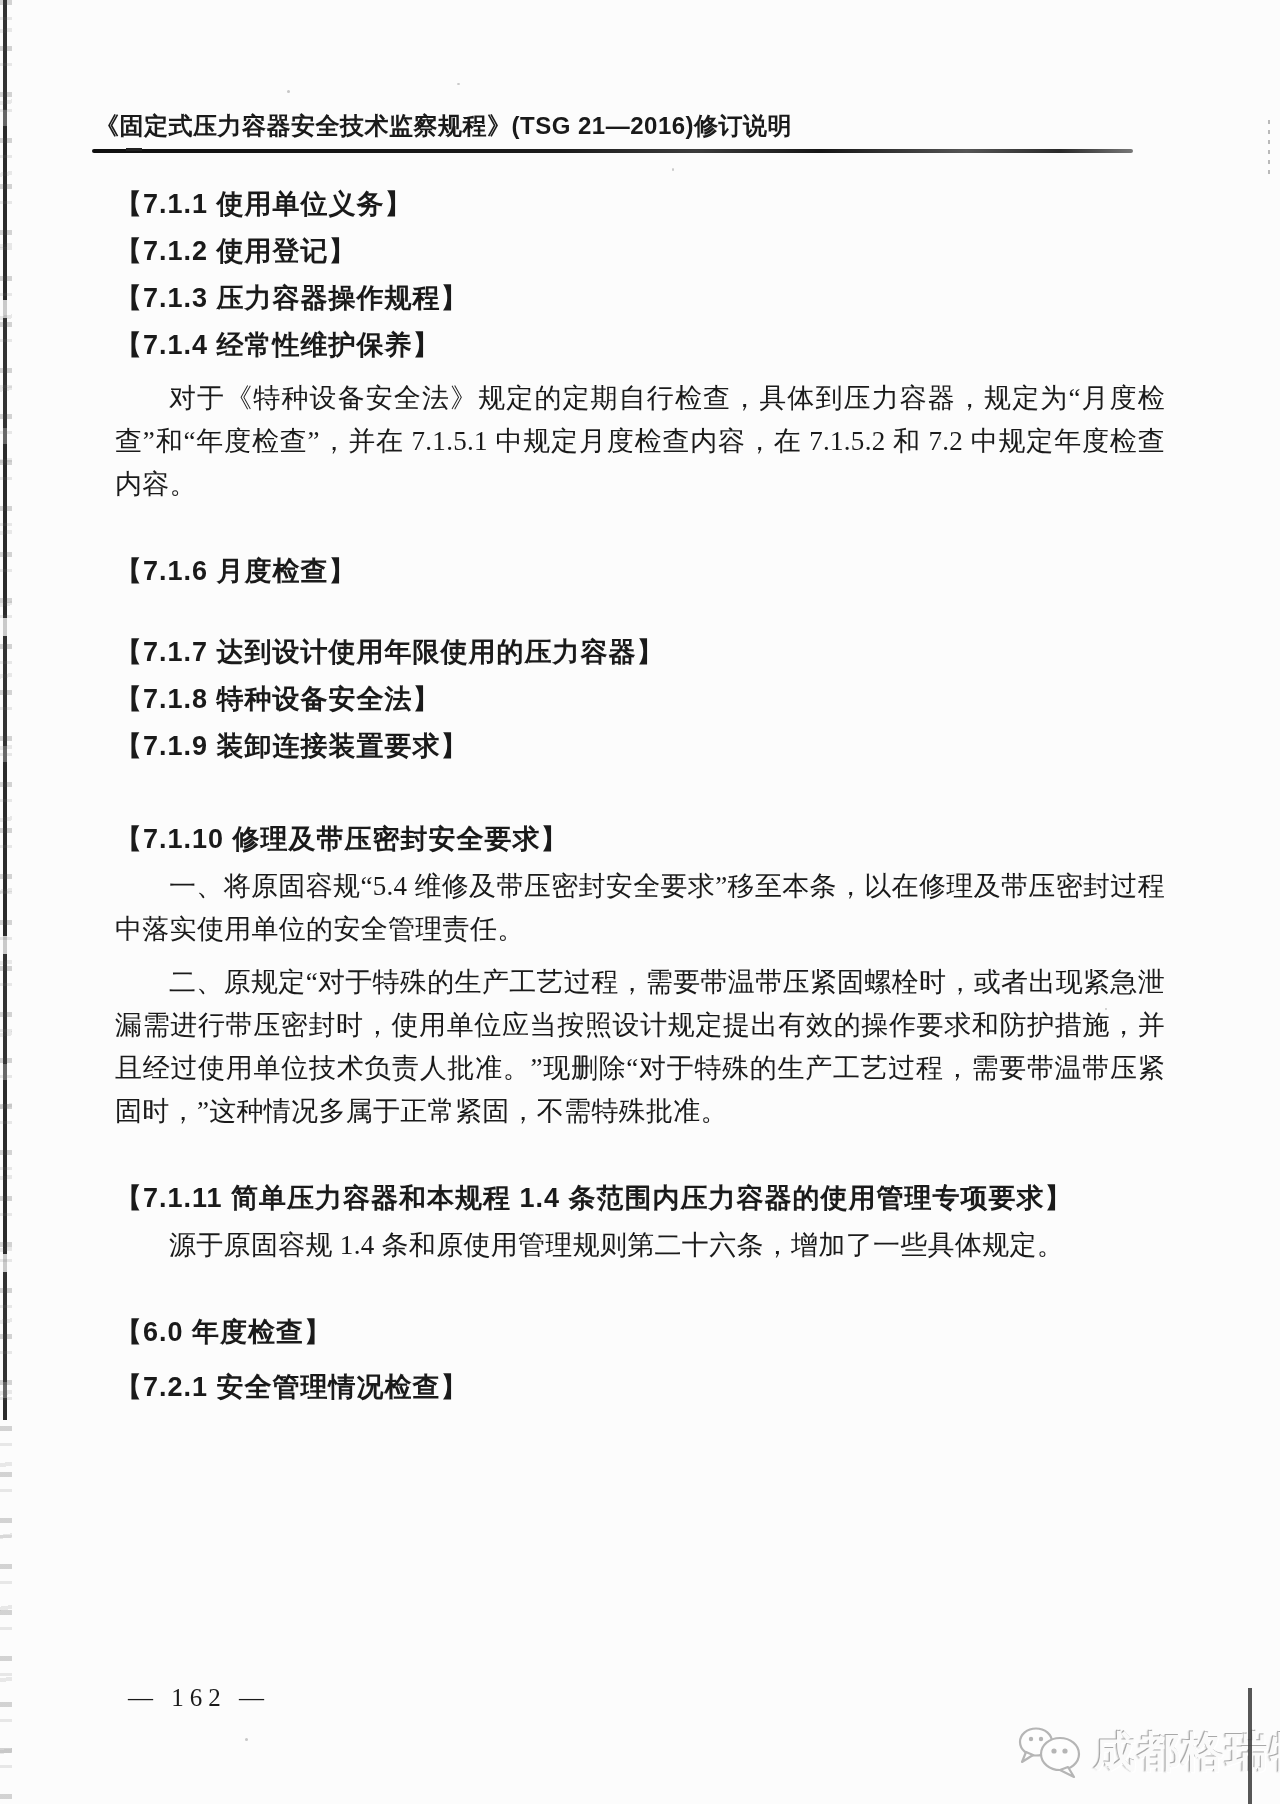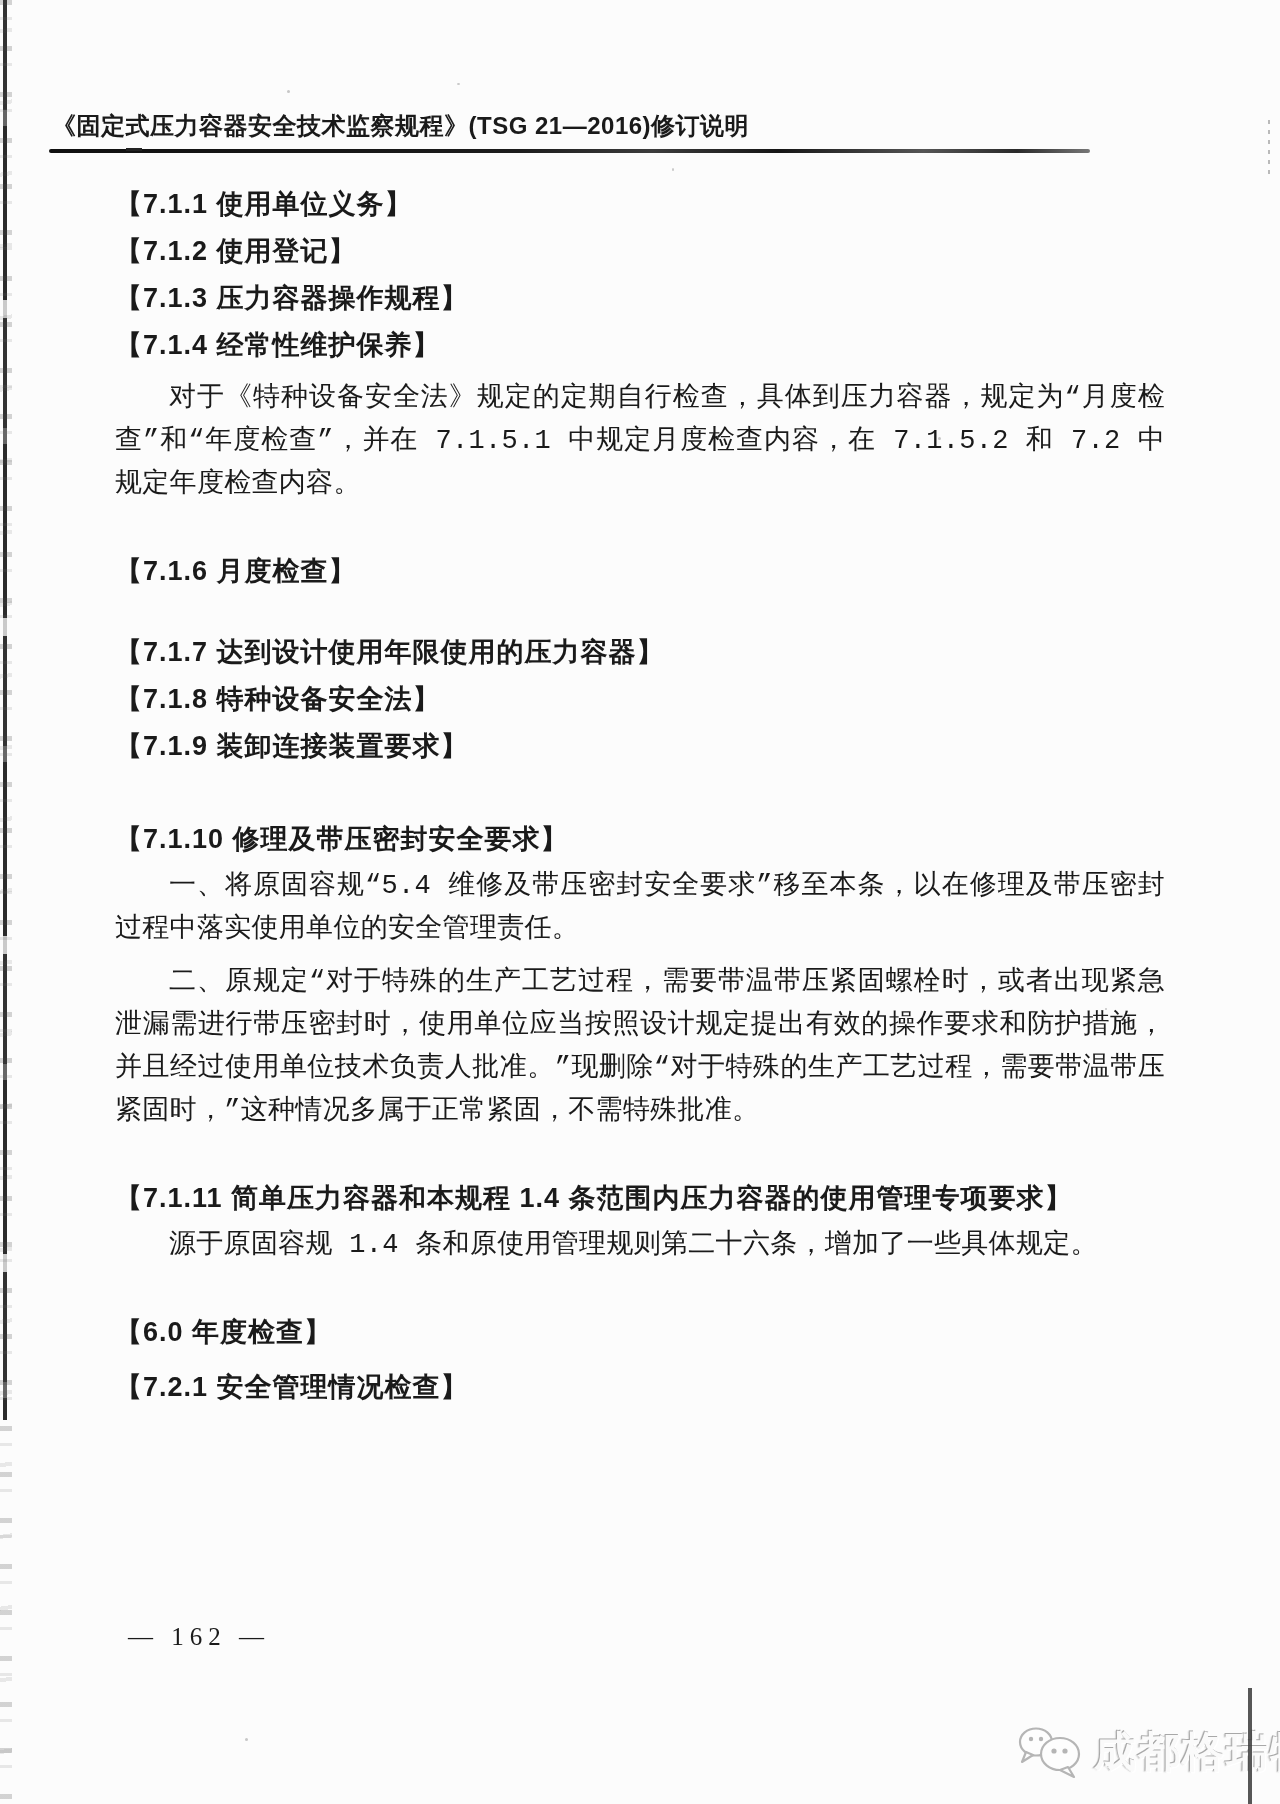--- a/index.html
+++ b/index.html
@@ -60,21 +60,21 @@
   }
   .scan-edge-right-top {
     position: absolute;
     left: 1268px; top: 120px;
     width: 2px; height: 60px;
     background: repeating-linear-gradient(180deg, rgba(120,120,120,.5) 0 4px, transparent 4px 10px);
   }
 
   
   .doc-header {
-    padding: 112px 117px 0 52px;
+    padding: 112px 117px 0 95px;
   }
   .header-title {
     font-family: "Liberation Sans", sans-serif;
     font-size: 24px;
     font-weight: 600;
     letter-spacing: .5px;
     line-height: 28px;
     white-space: nowrap;
   }
   .header-rule {
@@ -107,32 +107,32 @@
 
   .sec-heading {
     font-family: "Liberation Sans", sans-serif;
     font-size: 27px;
     font-weight: 700;
     line-height: 31px;
     letter-spacing: 1px;
   }
   .para {
     margin: 10px 0 0 0;
-    font-family: Liberation Mono, monospace;
+    font-family: Liberation Serif, serif;
     font-size: 27px;
     line-height: 43px;
     text-align: justify;
     text-indent: 2em;
     letter-spacing: .3px;
   }
 
   
   .page-number {
     position: absolute;
-    left: 128px; top: 1623px;
+    left: 128px; top: 1684px;
     font-size: 25px;
     letter-spacing: 6px;
     font-family: "Liberation Serif", serif;
   }
 
   
   .watermark {
     position: absolute;
     left: 1016px; top: 1722px;
     display: flex;

